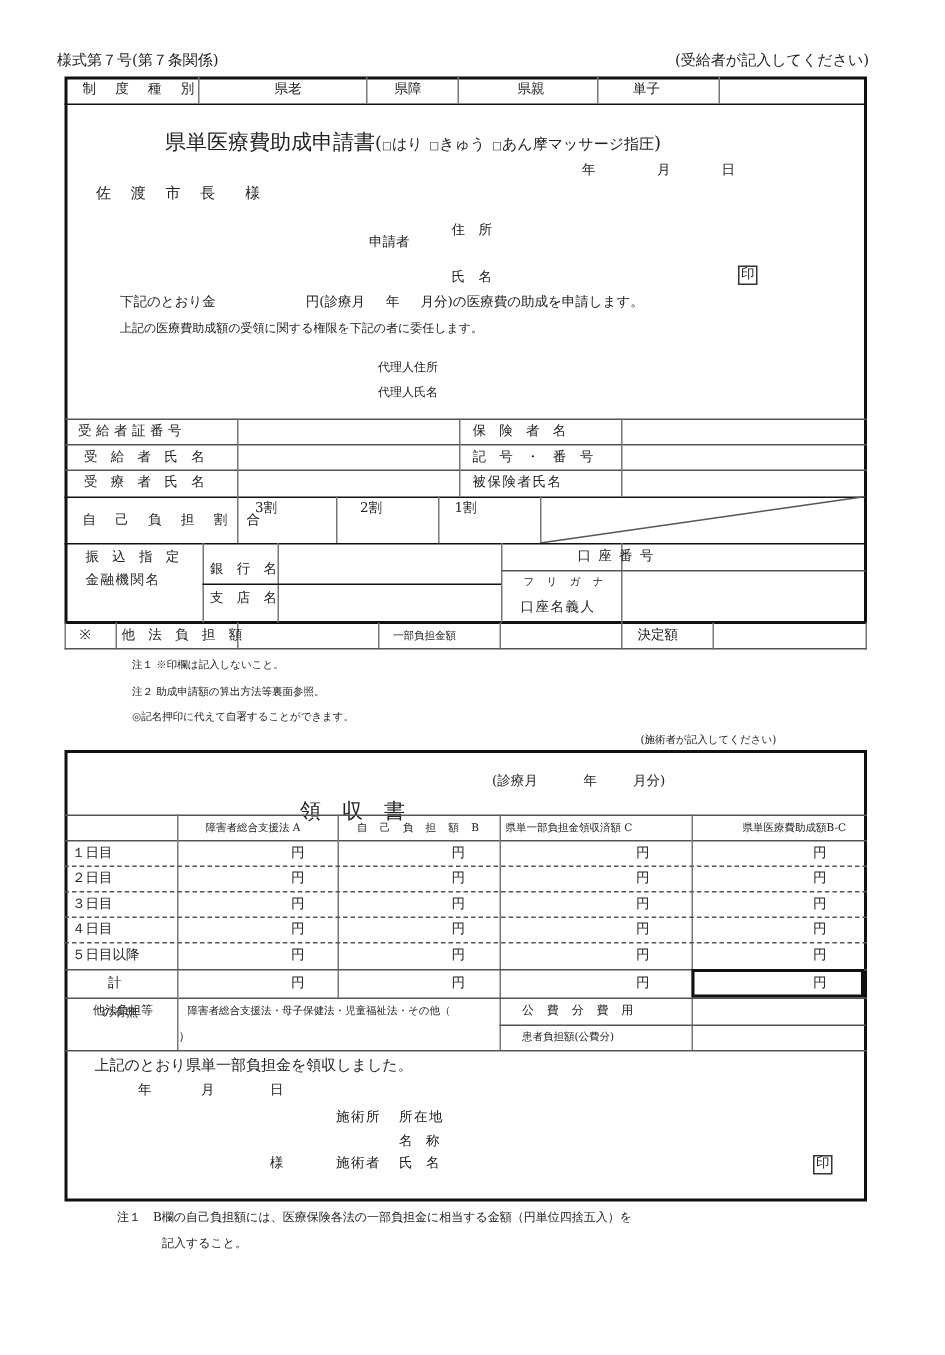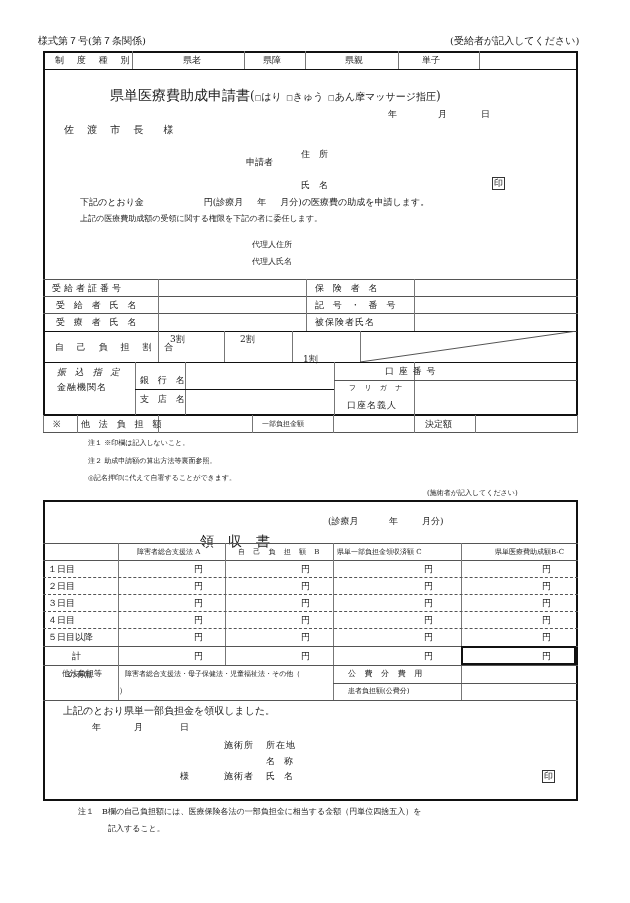--- a/index.html
+++ b/index.html
@@ -83,34 +83,34 @@
 <div class="abs" style="left:415px;top:296px;width:160px;height:16px;"></div>
 <div class="abs" style="left:159px;top:313px;width:146px;height:17px;"></div>
 <div class="abs" style="left:415px;top:313px;width:160px;height:17px;"></div>
 
 <div class="abs t9 spaced5" style="left:55px;top:343px;">自 己 負 担 割 合</div>
 <div class="vl" style="left:224px;top:331px;height:31px;"></div>
 <div class="vl" style="left:292px;top:331px;height:31px;"></div>
 <div class="vl" style="left:360px;top:331px;height:31px;"></div>
 <div class="abs t9" style="left:170px;top:335px;">3割</div>
 <div class="abs t9" style="left:240px;top:335px;">2割</div>
-<div class="abs t9" style="left:303px;top:335px;margin-top:20px;">1割</div>
+<div class="abs t9" style="left:303px;top:335px;">1割</div>
 <svg class="abs" style="left:360px;top:331px;" width="217" height="31">
     <line x1="0" y1="31" x2="217" y2="0" stroke="#555" stroke-width="1"></line>
   </svg>
 
 <div class="hlk" style="left:43px;top:362px;width:535px;"></div>
 <div class="vl" style="left:135px;top:362px;height:53px;"></div>
 <div class="vl" style="left:185px;top:362px;height:53px;"></div>
 <div class="vl" style="left:334px;top:362px;height:53px;"></div>
 <div class="vl" style="left:414px;top:362px;height:53px;"></div>
 <div class="hlk" style="left:135px;top:389px;width:199px;"></div>
 <div class="hl" style="left:334px;top:380px;width:243px;"></div>
 
-<div class="abs t9 spaced3" style="left:57px;top:368px;font-style:italic;">振 込 指 定</div>
+<div class="abs t9 spaced3" style="left:57px;top:368px;">振 込 指 定</div>
 <div class="abs t9" style="left:57px;top:383px;letter-spacing:1px;">金融機関名</div>
 <div class="abs t9 spaced3" style="left:140px;top:376px;">銀 行 名</div>
 <div class="abs t9 spaced3" style="left:140px;top:395px;">支 店 名</div>
 <div class="abs" style="left:186px;top:363px;width:147px;height:25px;"></div>
 <div class="abs" style="left:186px;top:390px;width:147px;height:24px;"></div>
 <div class="abs t9" style="left:349px;top:367px;letter-spacing:1px;margin-left:36px;">口 座 番 号</div>
 <div class="abs t7 spaced3" style="left:349px;top:385px;">フ リ ガ ナ</div>
 <div class="abs t9" style="left:347px;top:401px;letter-spacing:1px;">口座名義人</div>
 <div class="abs" style="left:415px;top:363px;width:160px;height:16px;"></div>
 <div class="abs" style="left:415px;top:381px;width:160px;height:33px;"></div>

